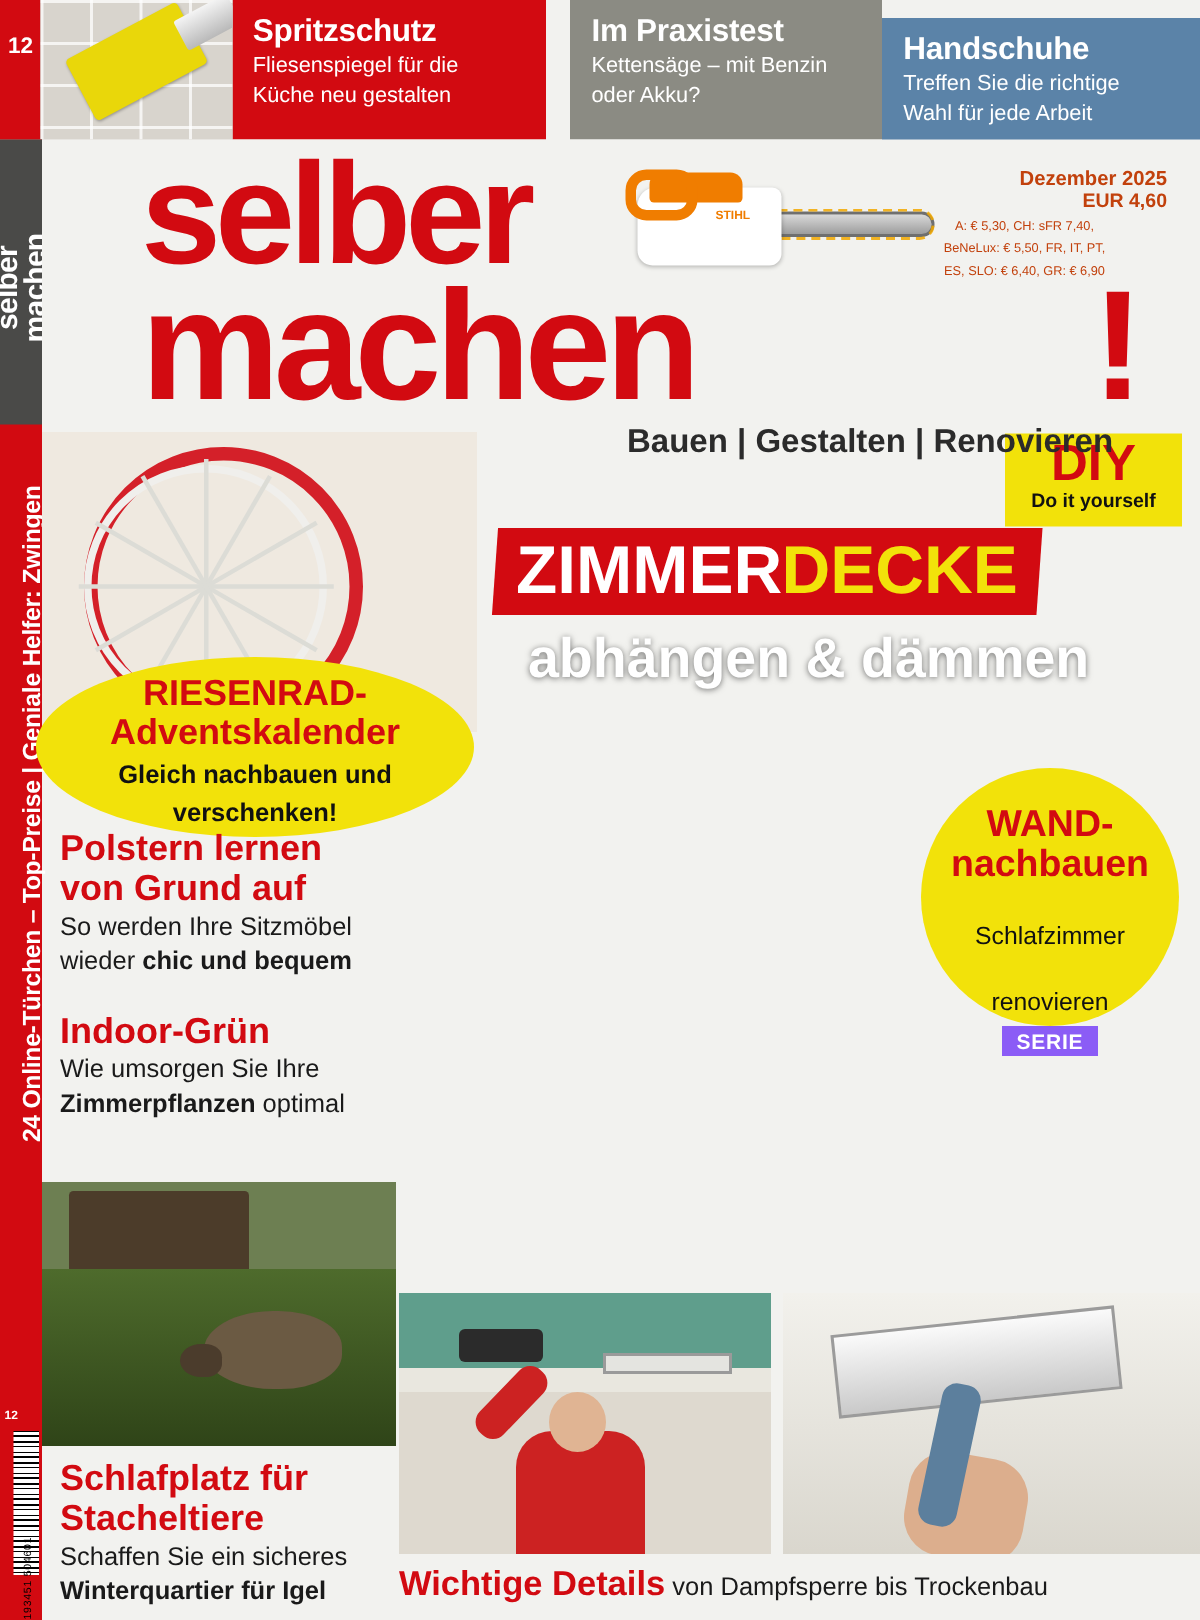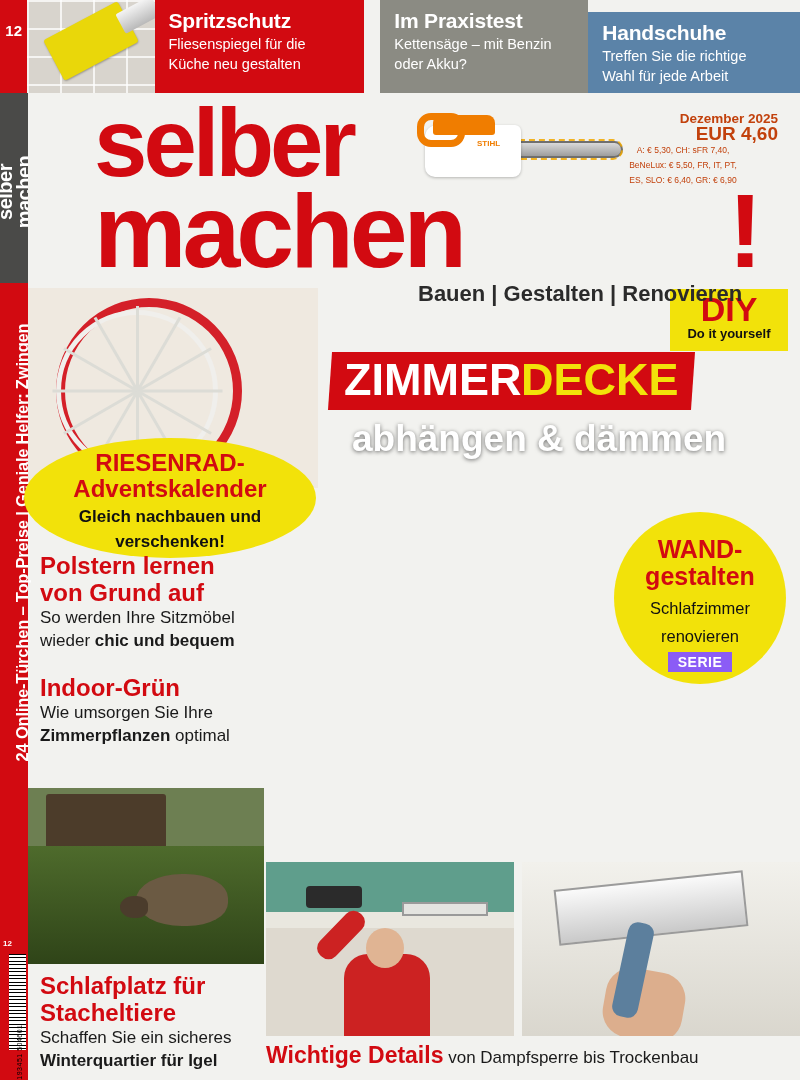--- a/index.html
+++ b/index.html
@@ -109,21 +109,21 @@
   }
   .diy-box .diy { font-size:34px; font-weight:bold; line-height:36px; padding-top:2px; }
   .diy-box .diy-sub { font-size:13px; color:#111; font-weight:bold; line-height:14px; }
   .subtitle {
     position:absolute; left:390px; top:188px; font-size:22px; color:#2b2b2b; font-weight:600;
   }
   .priceblock {
     position:absolute; left:560px; top:18px; width:190px; text-align:right; color:#c2410c;
   }
   .priceblock .date { font-size:13.5px; font-weight:bold; line-height:15px; }
-  .priceblock .price { font-size:19px; font-weight:bold; line-height:15px; }
+  .priceblock .price { font-size:13px; font-weight:bold; line-height:15px; }
   .priceblock .extra { font-size:8.5px; line-height:11px; margin-top:4px;text-align:center; }
 
   
   .chainsaw { position:absolute; left:383px; top:8px; width:220px; height:120px; }
   .cs-body {
     position:absolute; left:14px; top:24px; width:96px; height:52px; background:#fff;
     border-radius:12px 6px 8px 10px; box-shadow:0 1px 3px rgba(0,0,0,.25);
   }
   .cs-top { position:absolute; left:22px; top:14px; width:62px; height:20px; background:#f07d00; border-radius:8px 8px 3px 3px; }
   .cs-handle { position:absolute; left:6px; top:12px; width:48px; height:34px; border:7px solid #f07d00; border-radius:14px; background:transparent; }
@@ -193,21 +193,21 @@
     border-radius:0 0 0 90px;
   }
 
   
   .wand-circle {
     position:absolute; left:614px; top:512px; width:172px; height:172px;
     background:#f2e20a; border-radius:50%; text-align:center; padding-top:24px;
   }
   .wand-circle .l1 { font-size:25px; font-weight:bold; color:#d20a11; line-height:26px; }
   .wand-circle .l2 { font-size:25px; font-weight:bold; color:#d20a11; line-height:28px; }
-  .wand-circle .l3 { font-size:16.5px; color:#111; line-height:20px; margin-top:8px; }
+  .wand-circle .l3 { font-size:16.5px; color:#111; line-height:20px; margin-top:24px; }
   .serie-badge {
     display:inline-block; margin-top:6px; background:#8b5cf6; color:#fff;
     font-size:14px; font-weight:bold; padding:2px 10px; letter-spacing:.5px;
   }
 
   
   .advent-photo {
     position:absolute; left:28px; top:288px; width:290px; height:200px;
     background:#efe9e0; overflow:hidden;
   }
@@ -373,21 +373,21 @@
 
   <div class="zimmer-wrap">
     <div class="zimmer-bar">
       <span class="z-white">ZIMMER</span><span class="z-yellow">DECKE</span>
     </div>
     <div class="zimmer-sub">abhängen &amp; dämmen</div>
   </div>
 
   <div class="wand-circle">
     <div class="l1">WAND-</div>
-    <div class="l2">gestalten</div>
+    <div class="l2">nachbauen</div>
     <div class="l3">Schlafzimmer</div>
     <div class="l3">renovieren</div>
     <div class="serie-badge">SERIE</div>
   </div>
 
   <div class="advent-photo">
     <div class="ferris"></div>
     <div class="ferris-in"></div>
     <div class="spoke" style="transform:rotate(0deg)"></div>
     <div class="spoke" style="transform:rotate(30deg)"></div>

